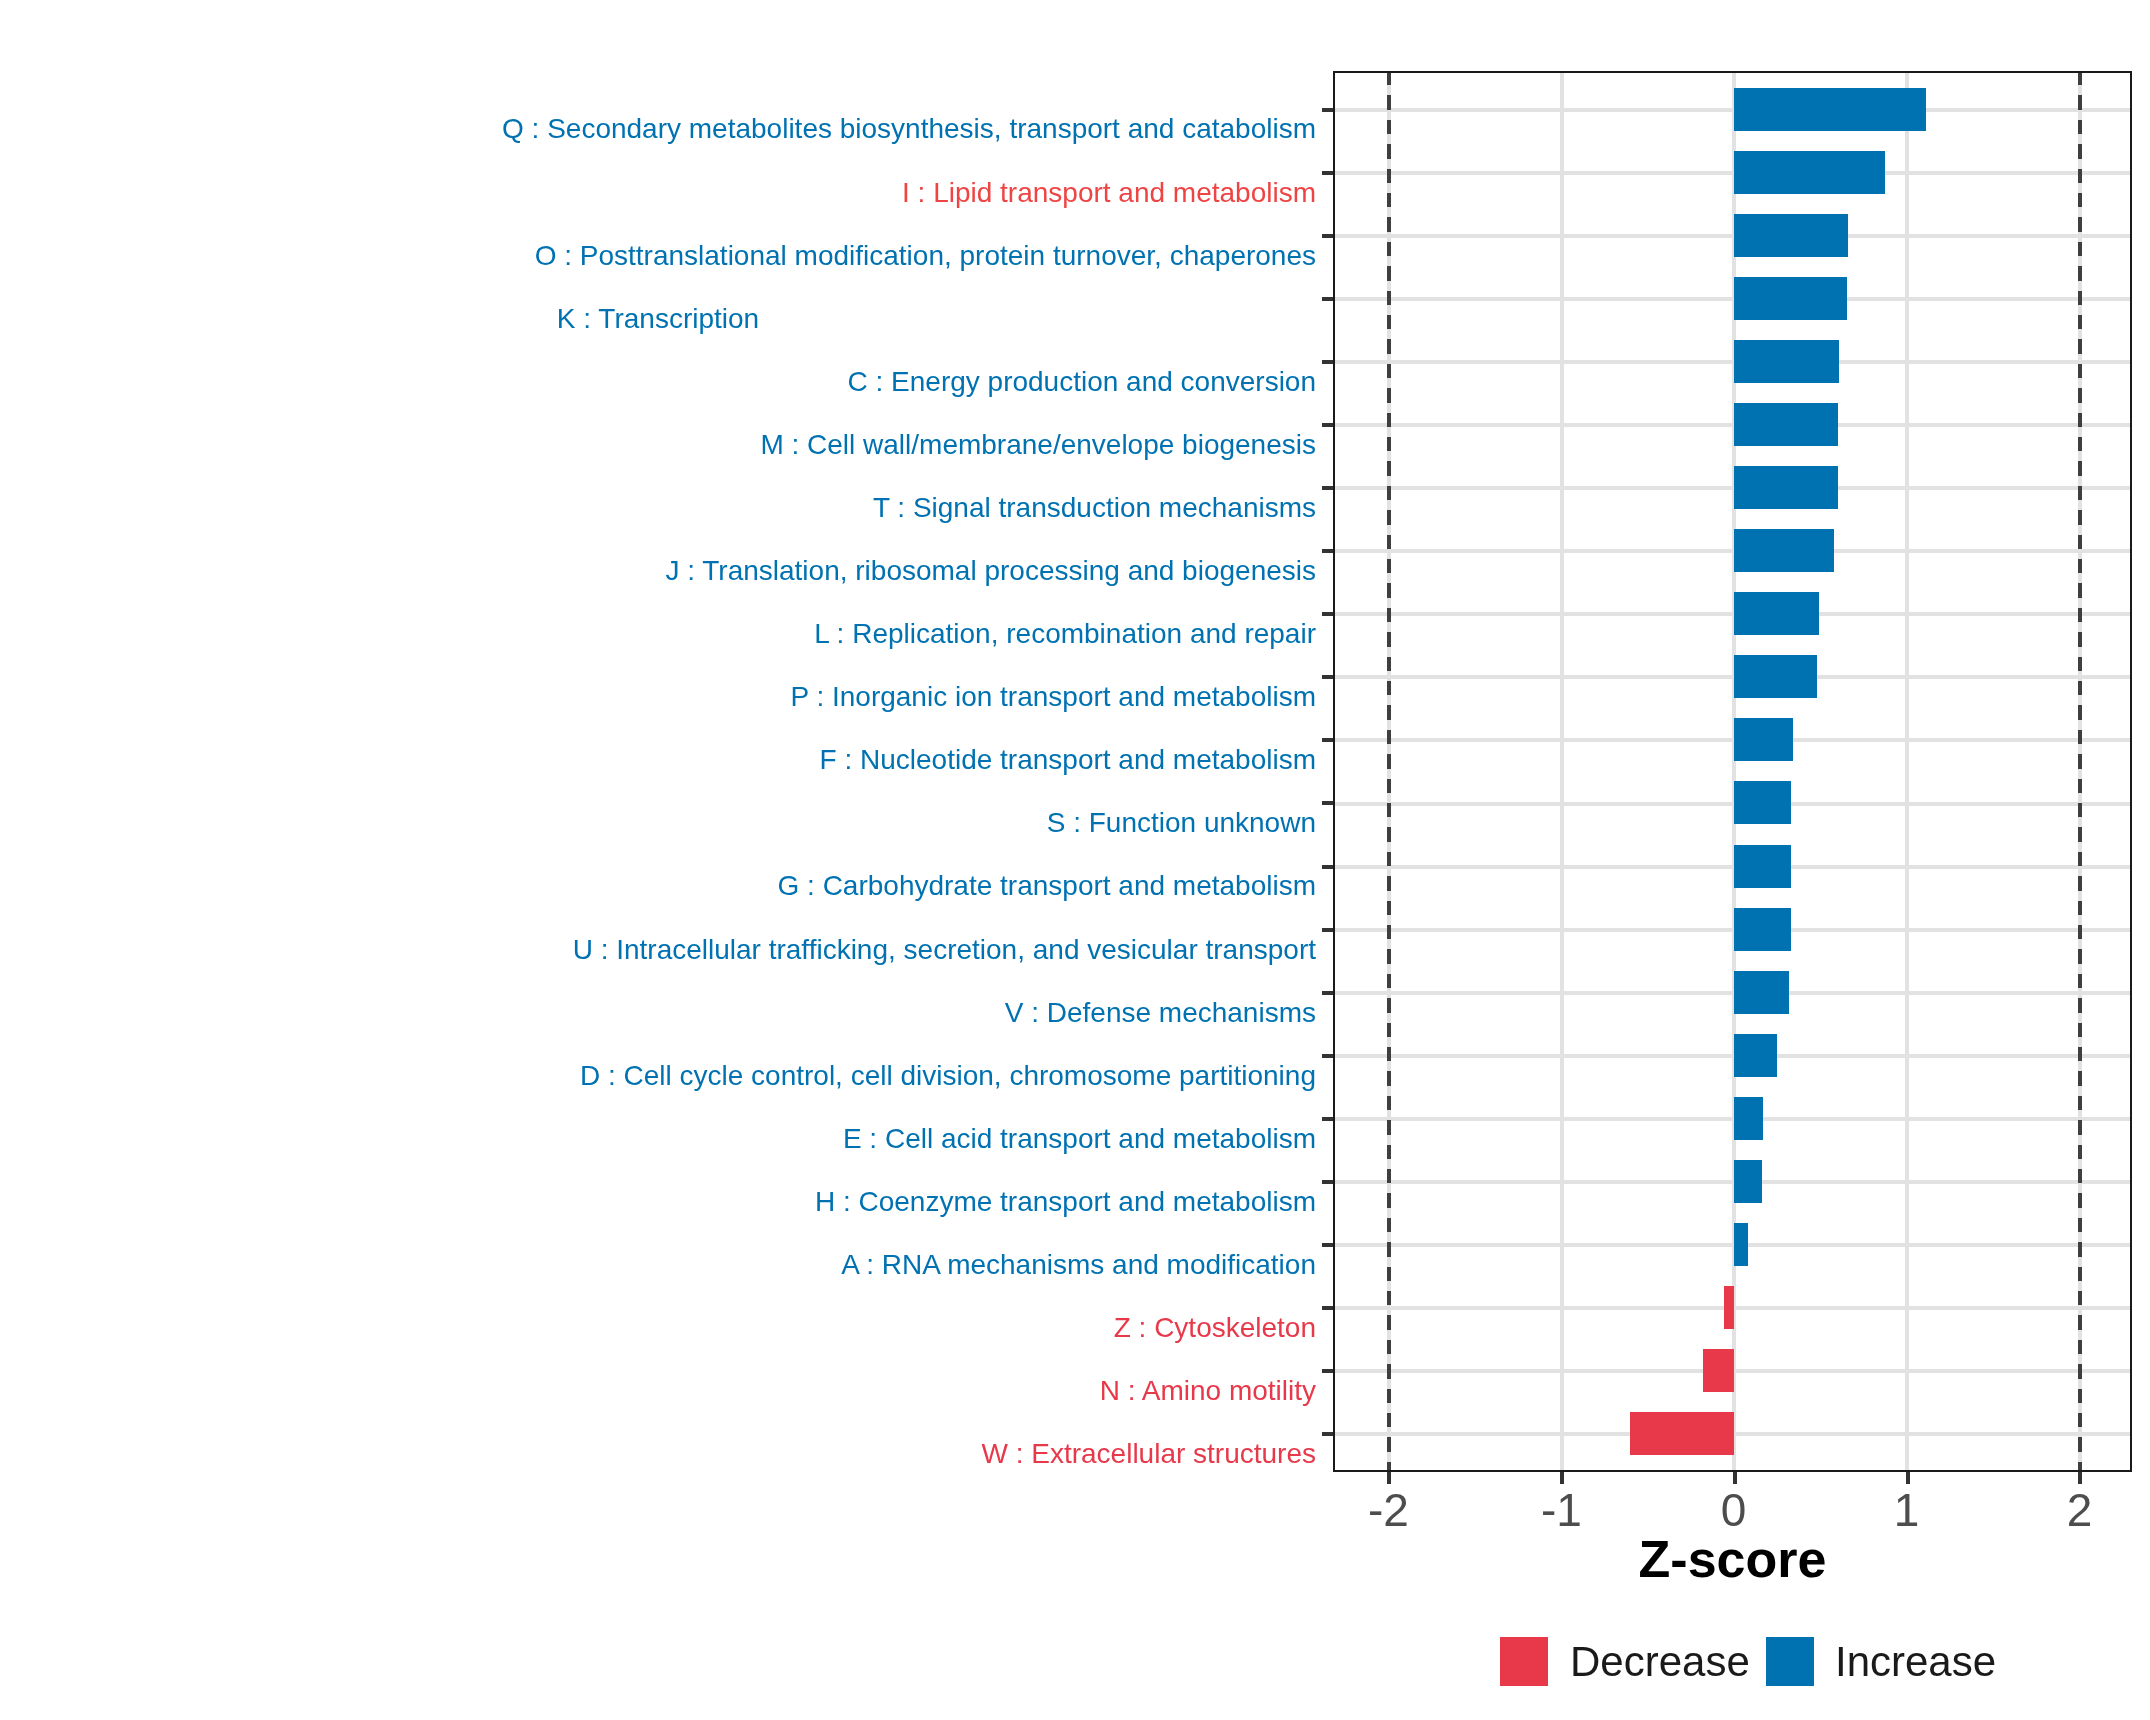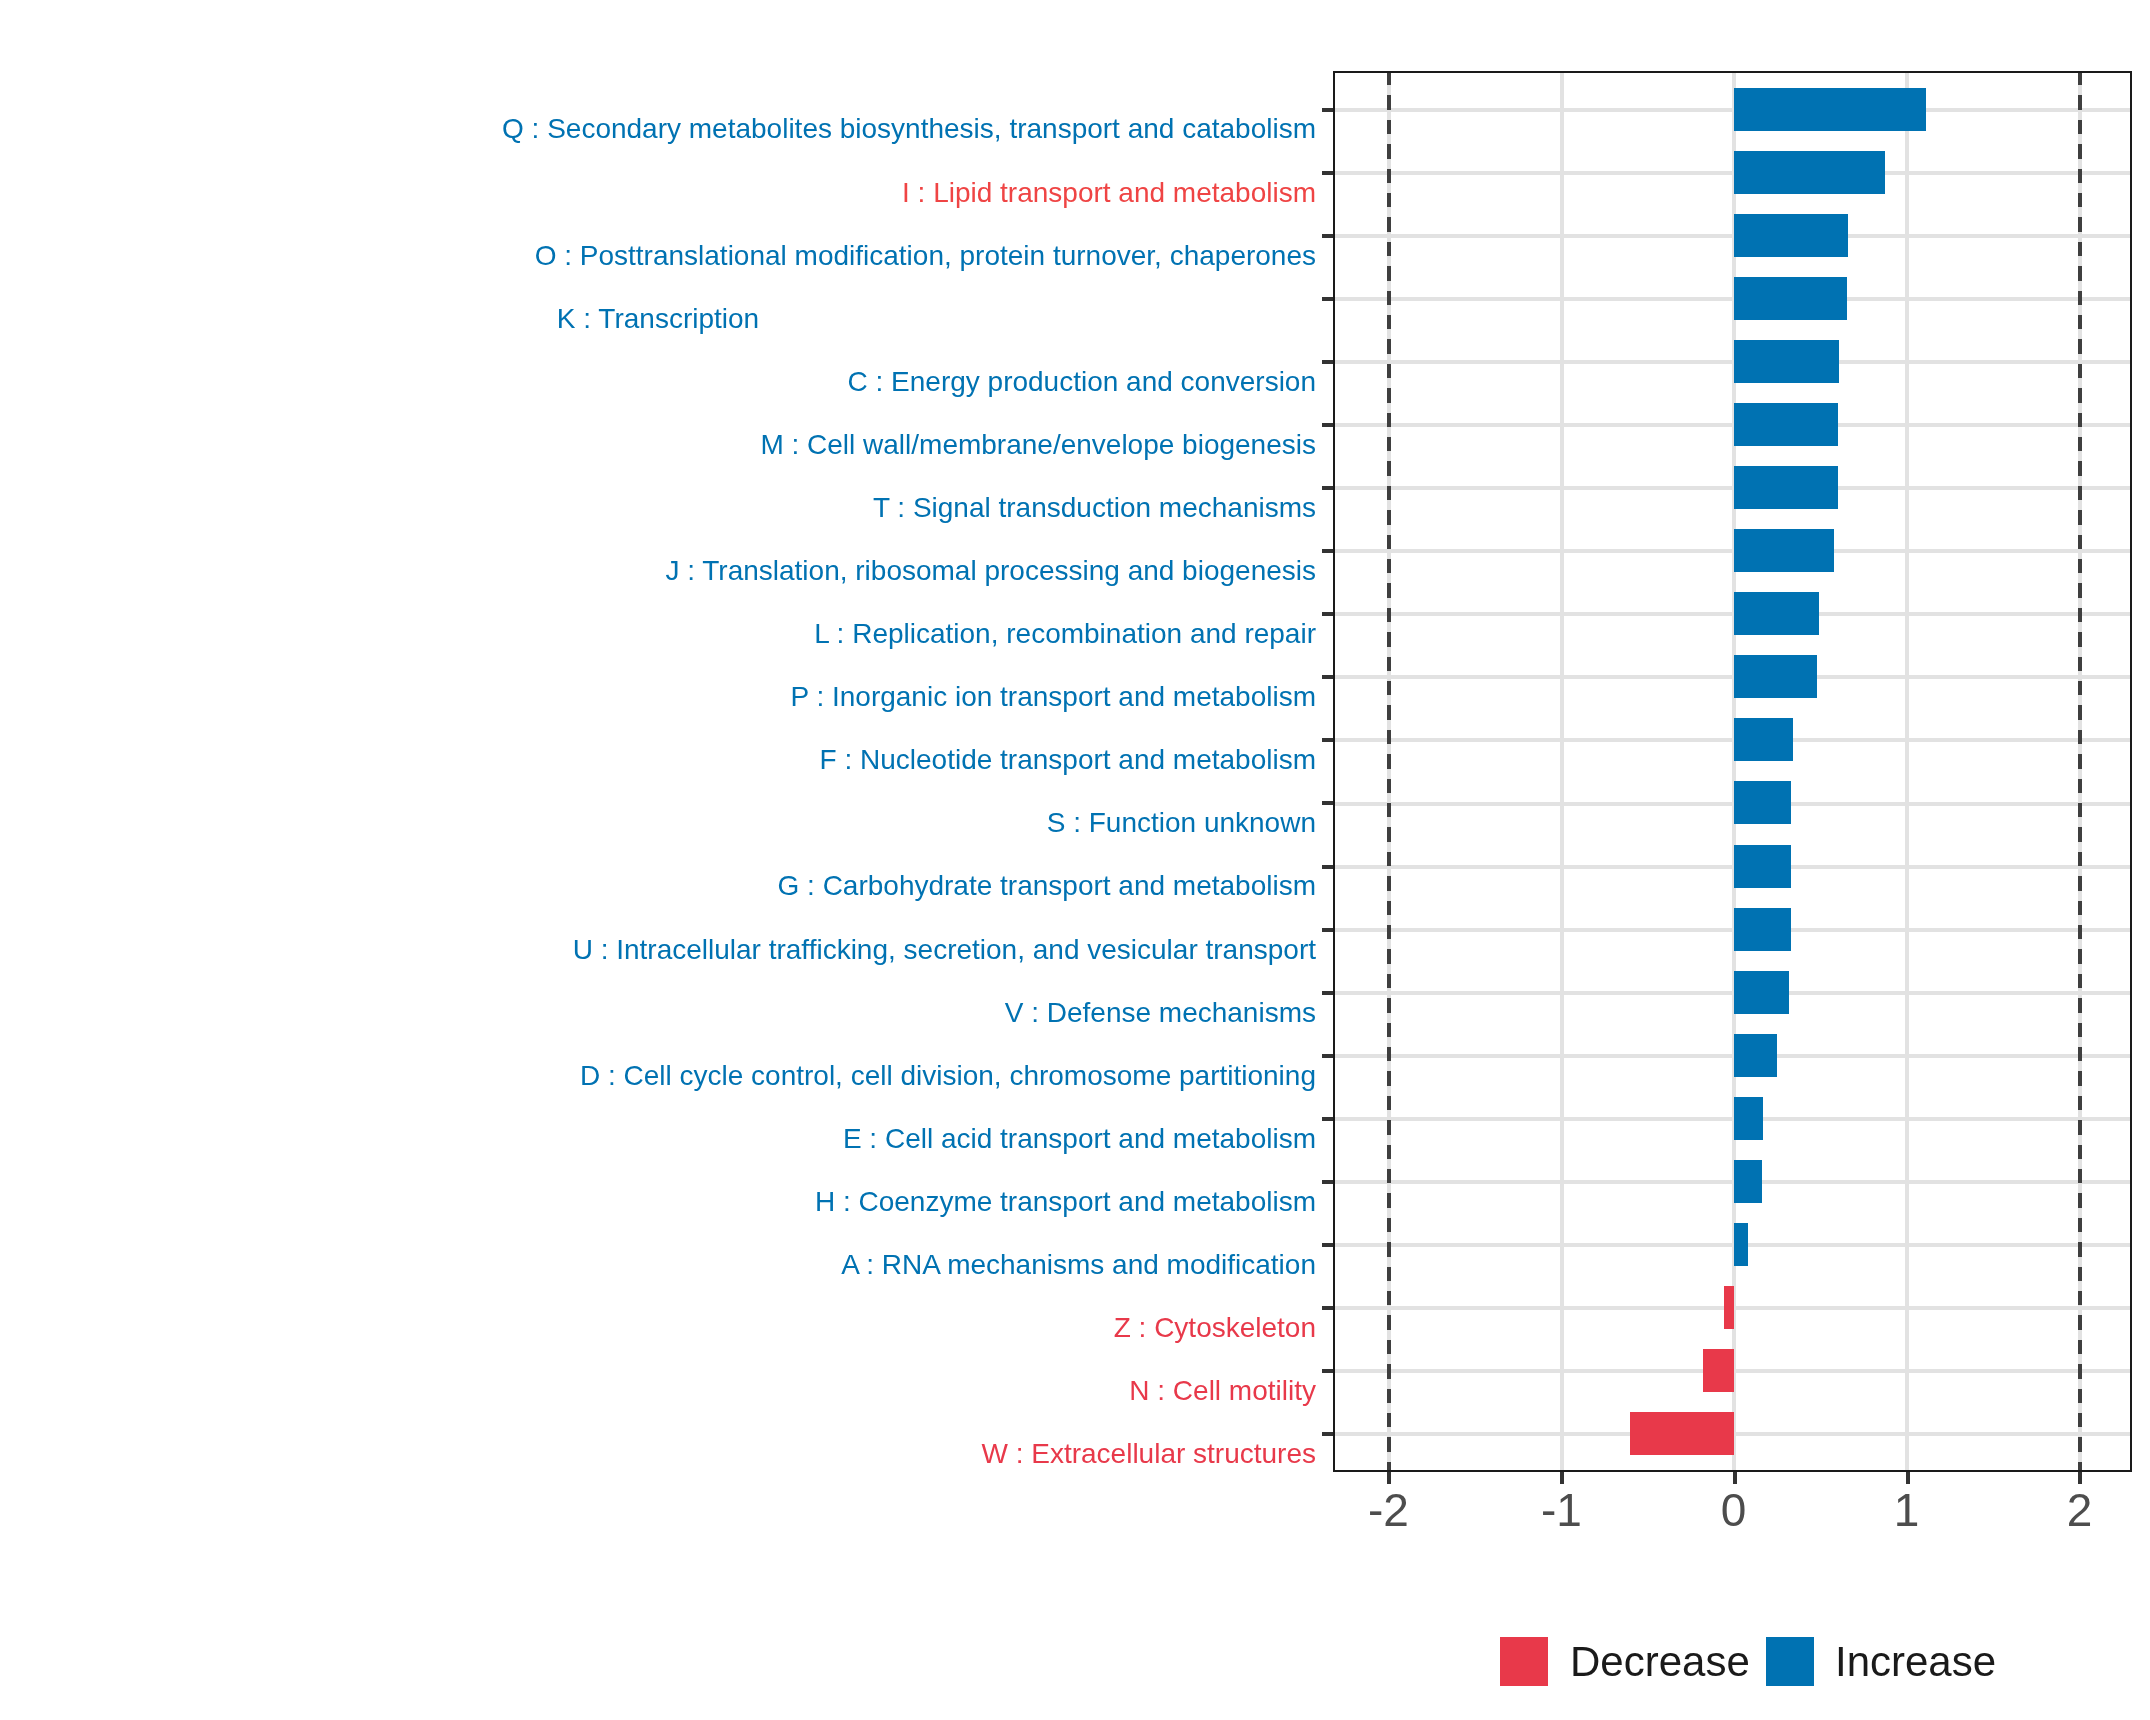--- a/index.html
+++ b/index.html
@@ -109,21 +109,21 @@
       <div class="ylab" style="left: 0px; width: 1316px; top: 708px; color: rgb(0, 114, 178);">F : Nucleotide transport and metabolism</div>
       <div class="ylab" style="left: 0px; width: 1316px; top: 771px; color: rgb(0, 114, 178);">S : Function unknown</div>
       <div class="ylab" style="left: 0px; width: 1316px; top: 834px; color: rgb(0, 114, 178);">G : Carbohydrate transport and metabolism</div>
       <div class="ylab" style="left: 0px; width: 1316px; top: 898px; color: rgb(0, 114, 178);">U : Intracellular trafficking, secretion, and vesicular transport</div>
       <div class="ylab" style="left: 0px; width: 1316px; top: 961px; color: rgb(0, 114, 178);">V : Defense mechanisms</div>
       <div class="ylab" style="left: 0px; width: 1316px; top: 1024px; color: rgb(0, 114, 178);">D : Cell cycle control, cell division, chromosome partitioning</div>
       <div class="ylab" style="left: 0px; width: 1316px; top: 1087px; color: rgb(0, 114, 178);">E : Cell acid transport and metabolism</div>
       <div class="ylab" style="left: 0px; width: 1316px; top: 1150px; color: rgb(0, 114, 178);">H : Coenzyme transport and metabolism</div>
       <div class="ylab" style="left: 0px; width: 1316px; top: 1213px; color: rgb(0, 114, 178);">A : RNA mechanisms and modification</div>
       <div class="ylab" style="left: 0px; width: 1316px; top: 1276px; color: rgb(232, 57, 74);">Z : Cytoskeleton</div>
-      <div class="ylab" style="left: 0px; width: 1316px; top: 1339px; color: rgb(232, 57, 74);">N : Cell motility</div>
+      <div class="ylab" style="left: 0px; width: 1316px; top: 1339px; color: rgb(232, 57, 74);">N : Amino motility</div>
       <div class="ylab" style="left: 0px; width: 1316px; top: 1402px; color: rgb(232, 57, 74);">W : Extracellular structures</div>
     </div>
   <div id="yticks-layer">
       <div class="ytick" style="left: 1322px; top: 108px;"></div>
       <div class="ytick" style="left: 1322px; top: 171px;"></div>
       <div class="ytick" style="left: 1322px; top: 234px;"></div>
       <div class="ytick" style="left: 1322px; top: 297px;"></div>
       <div class="ytick" style="left: 1322px; top: 360px;"></div>
       <div class="ytick" style="left: 1322px; top: 423px;"></div>
       <div class="ytick" style="left: 1322px; top: 486px;"></div>
@@ -149,20 +149,21 @@
       <div class="xtick" style="left: 1560px; top: 1472px;"></div>
       <div class="xlab" style="left: 1490px; top: 1487px;">-1</div>
       <div class="xtick" style="left: 1733px; top: 1472px;"></div>
       <div class="xlab" style="left: 1662px; top: 1487px;">0</div>
       <div class="xtick" style="left: 1906px; top: 1472px;"></div>
       <div class="xlab" style="left: 1835px; top: 1487px;">1</div>
       <div class="xtick" style="left: 2078px; top: 1472px;"></div>
       <div class="xlab" style="left: 2008px; top: 1487px;">2</div>
     </div>
 
+  <div id="x-title">Z-score</div>
 
   <div id="legend">
     <div class="legend-swatch" style="left: 1500px; top: 1637px; background: rgb(232, 57, 74);"></div>
     <div class="legend-label" style="left:1570px;top:1637px;">Decrease</div>
     <div class="legend-swatch" style="left: 1766px; top: 1637px; background: rgb(0, 114, 178);"></div>
     <div class="legend-label" style="left:1835px;top:1637px;">Increase</div>
   </div>
 
 </div>
 

